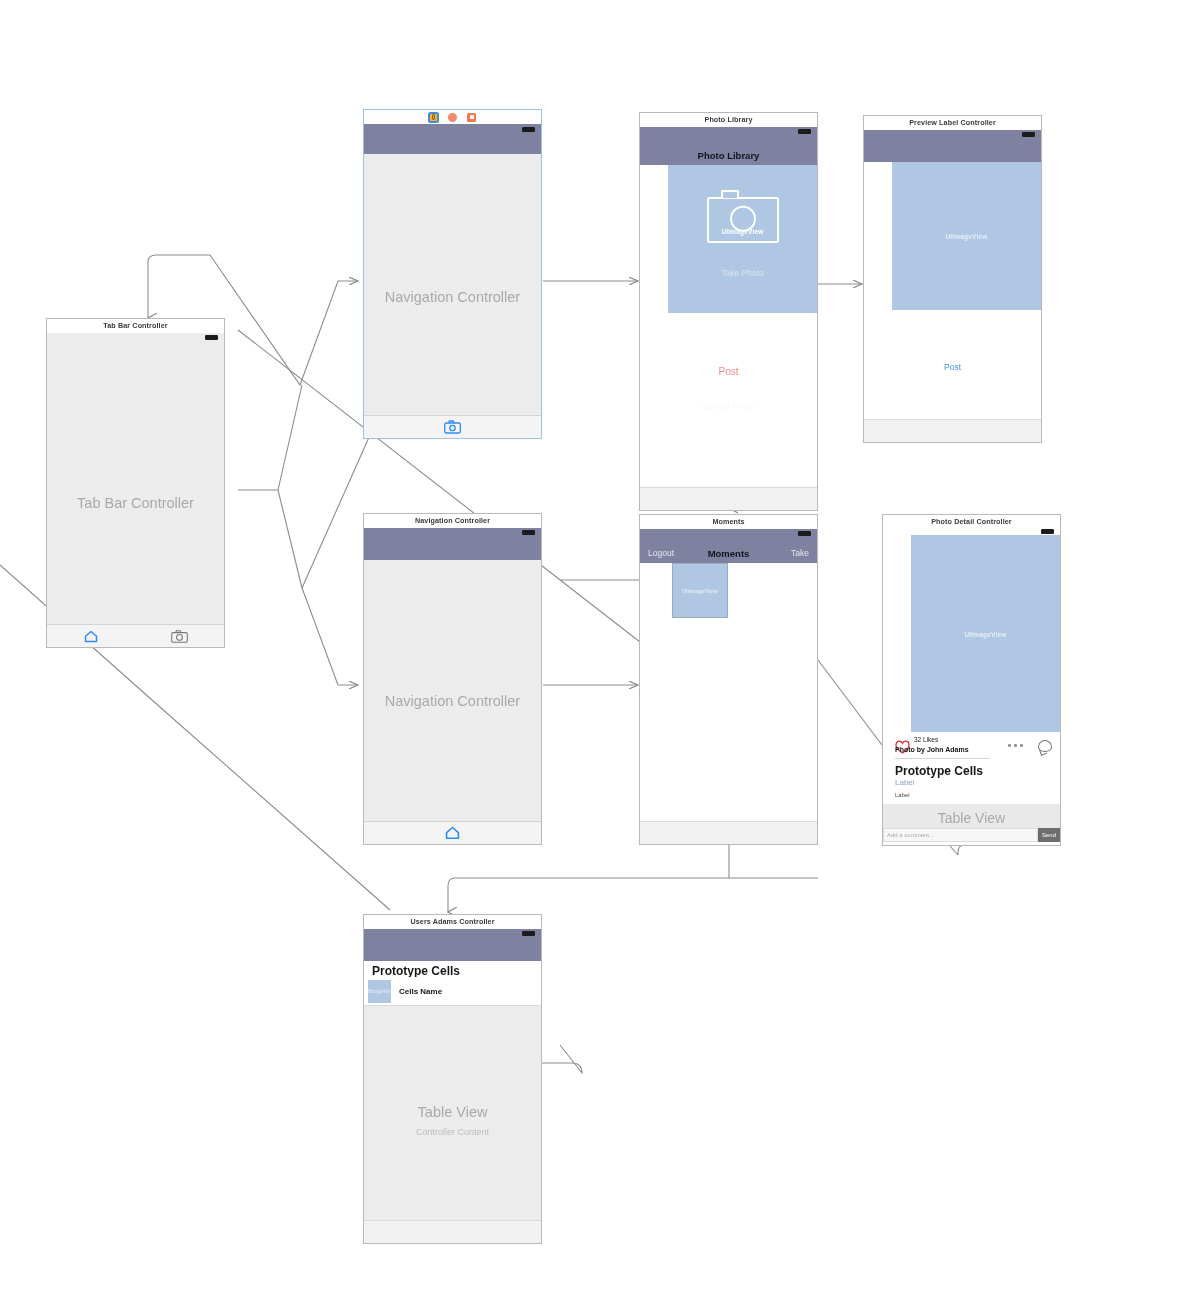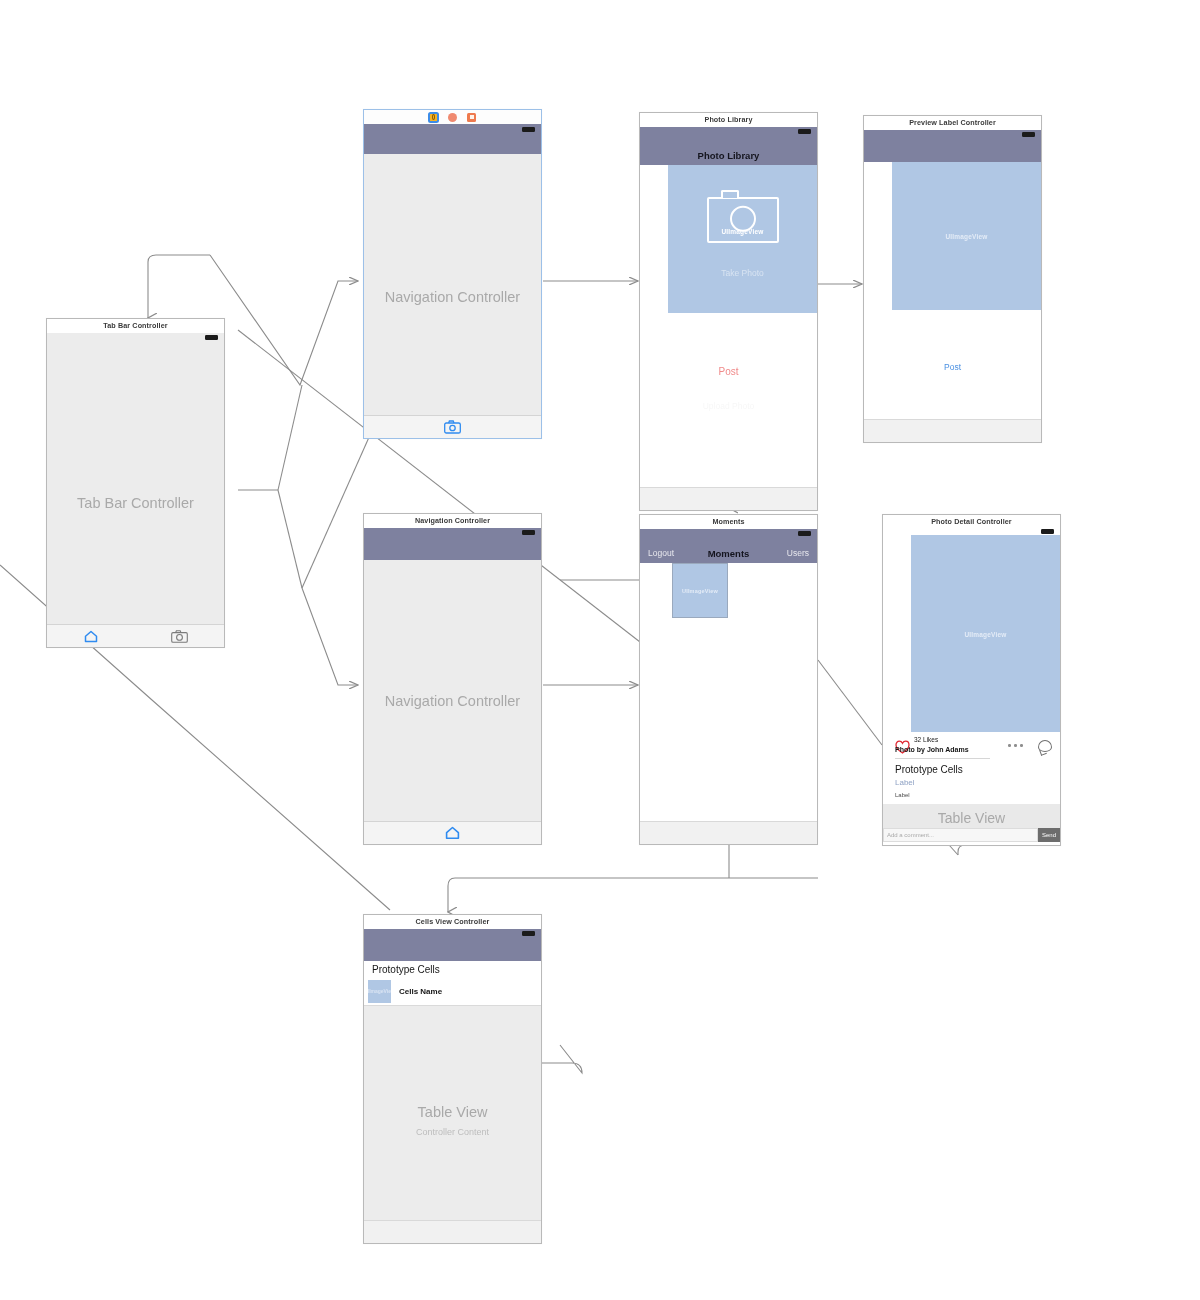--- a/index.html
+++ b/index.html
@@ -76,21 +76,21 @@
   .heart{position:absolute;width:15px;height:14px;}
   .byline{position:absolute;font-size:7px;font-weight:bold;color:#141414;}
   .rule{position:absolute;height:1px;background:#d6d6d6;}
   .dots{position:absolute;display:flex;gap:3.5px;align-items:center;}
   .dots i{width:2.5px;height:2.5px;border-radius:50%;background:#8f8f8f;display:block;}
   .bubble{position:absolute;width:14px;height:12px;border:1.2px solid #6e6e6e;
       border-radius:50% 50% 50% 50%/60% 60% 40% 40%;box-sizing:border-box;}
   .bubble::after{content:"";position:absolute;left:1px;bottom:-3.5px;width:5px;height:5px;
       border-left:1.2px solid #6e6e6e;border-bottom:1.2px solid #6e6e6e;
       transform:rotate(-20deg);}
-  .proto-header{position:absolute;font-size:10px;font-weight:normal;color:#161616;}
+  .proto-header{position:absolute;font-size:12px;font-weight:bold;color:#161616;}
   .lbl-blue{position:absolute;font-size:8px;color:#8fa2c4;}
   .lbl-small{position:absolute;font-size:6px;color:#4a4a4a;}
   .tv-overlay{position:absolute;left:0;right:0;background:#e9e9e9;
       display:flex;align-items:center;justify-content:center;
       color:#a9a9a9;font-size:14px;}
   .comment-bar{position:absolute;left:0;right:0;height:14px;background:#efefef;
       display:flex;align-items:stretch;}
   .comment-input{flex:1;background:#f7f7f7;border:1px solid #dcdcdc;box-sizing:border-box;
       font-size:6px;color:#aaaaaa;display:flex;align-items:center;padding-left:3px;}
   .send-btn{width:22px;background:#6d6d6d;color:#ffffff;font-size:6px;
@@ -268,21 +268,21 @@
     </div>
   </div>
 
   <div class="scene" style="left:639px;top:514px;width:179px;height:331px;">
     <div class="scene-title">Moments</div>
     <div class="device" style="background:#ffffff;">
       <div class="navbar" style="height:34px;">
         <div class="battery"></div>
         <div class="navbar-left" style="top:auto;bottom:5px;transform:none;">Logout</div>
         <div class="navbar-title" style="top:auto;bottom:4px;transform:none;">Moments</div>
-        <div class="navbar-right" style="top:auto;bottom:5px;transform:none;">Users</div>
+        <div class="navbar-right" style="top:auto;bottom:5px;transform:none;">Take</div>
       </div>
       <div class="uiimage" style="position:absolute;left:4px;top:34px;width:56px;height:55px;
                   border:1px solid #9aa9bd;box-sizing:border-box;">
         <div class="uiimage-label" style="font-size:5.5px;">UIImageView</div>
       </div>
       <div class="toolbar-plain"></div>
     </div>
   </div>
 
   <div class="scene" style="left:882px;top:514px;width:179px;height:332px;">
@@ -323,21 +323,21 @@
 
         <div class="comment-bar" style="bottom:3px;">
           <div class="comment-input">Add a comment...</div>
           <div class="send-btn">Send</div>
         </div>
       </div>
     </div>
   </div>
 
   <div class="scene" style="left:363px;top:914px;width:179px;height:330px;">
-    <div class="scene-title">Cells View Controller</div>
+    <div class="scene-title">Users Adams Controller</div>
     <div class="device">
       <div class="navbar" style="height:32px;">
         <div class="battery"></div>
       </div>
       <div class="cell-section" style="top:32px;height:16px;">
         <div class="proto-header" style="left:8px;top:3px;">Prototype Cells</div>
       </div>
       <div class="cell-row" style="top:48px;height:28px;">
         <div class="avatar-thumb">
           <span>UIImageView</span>

